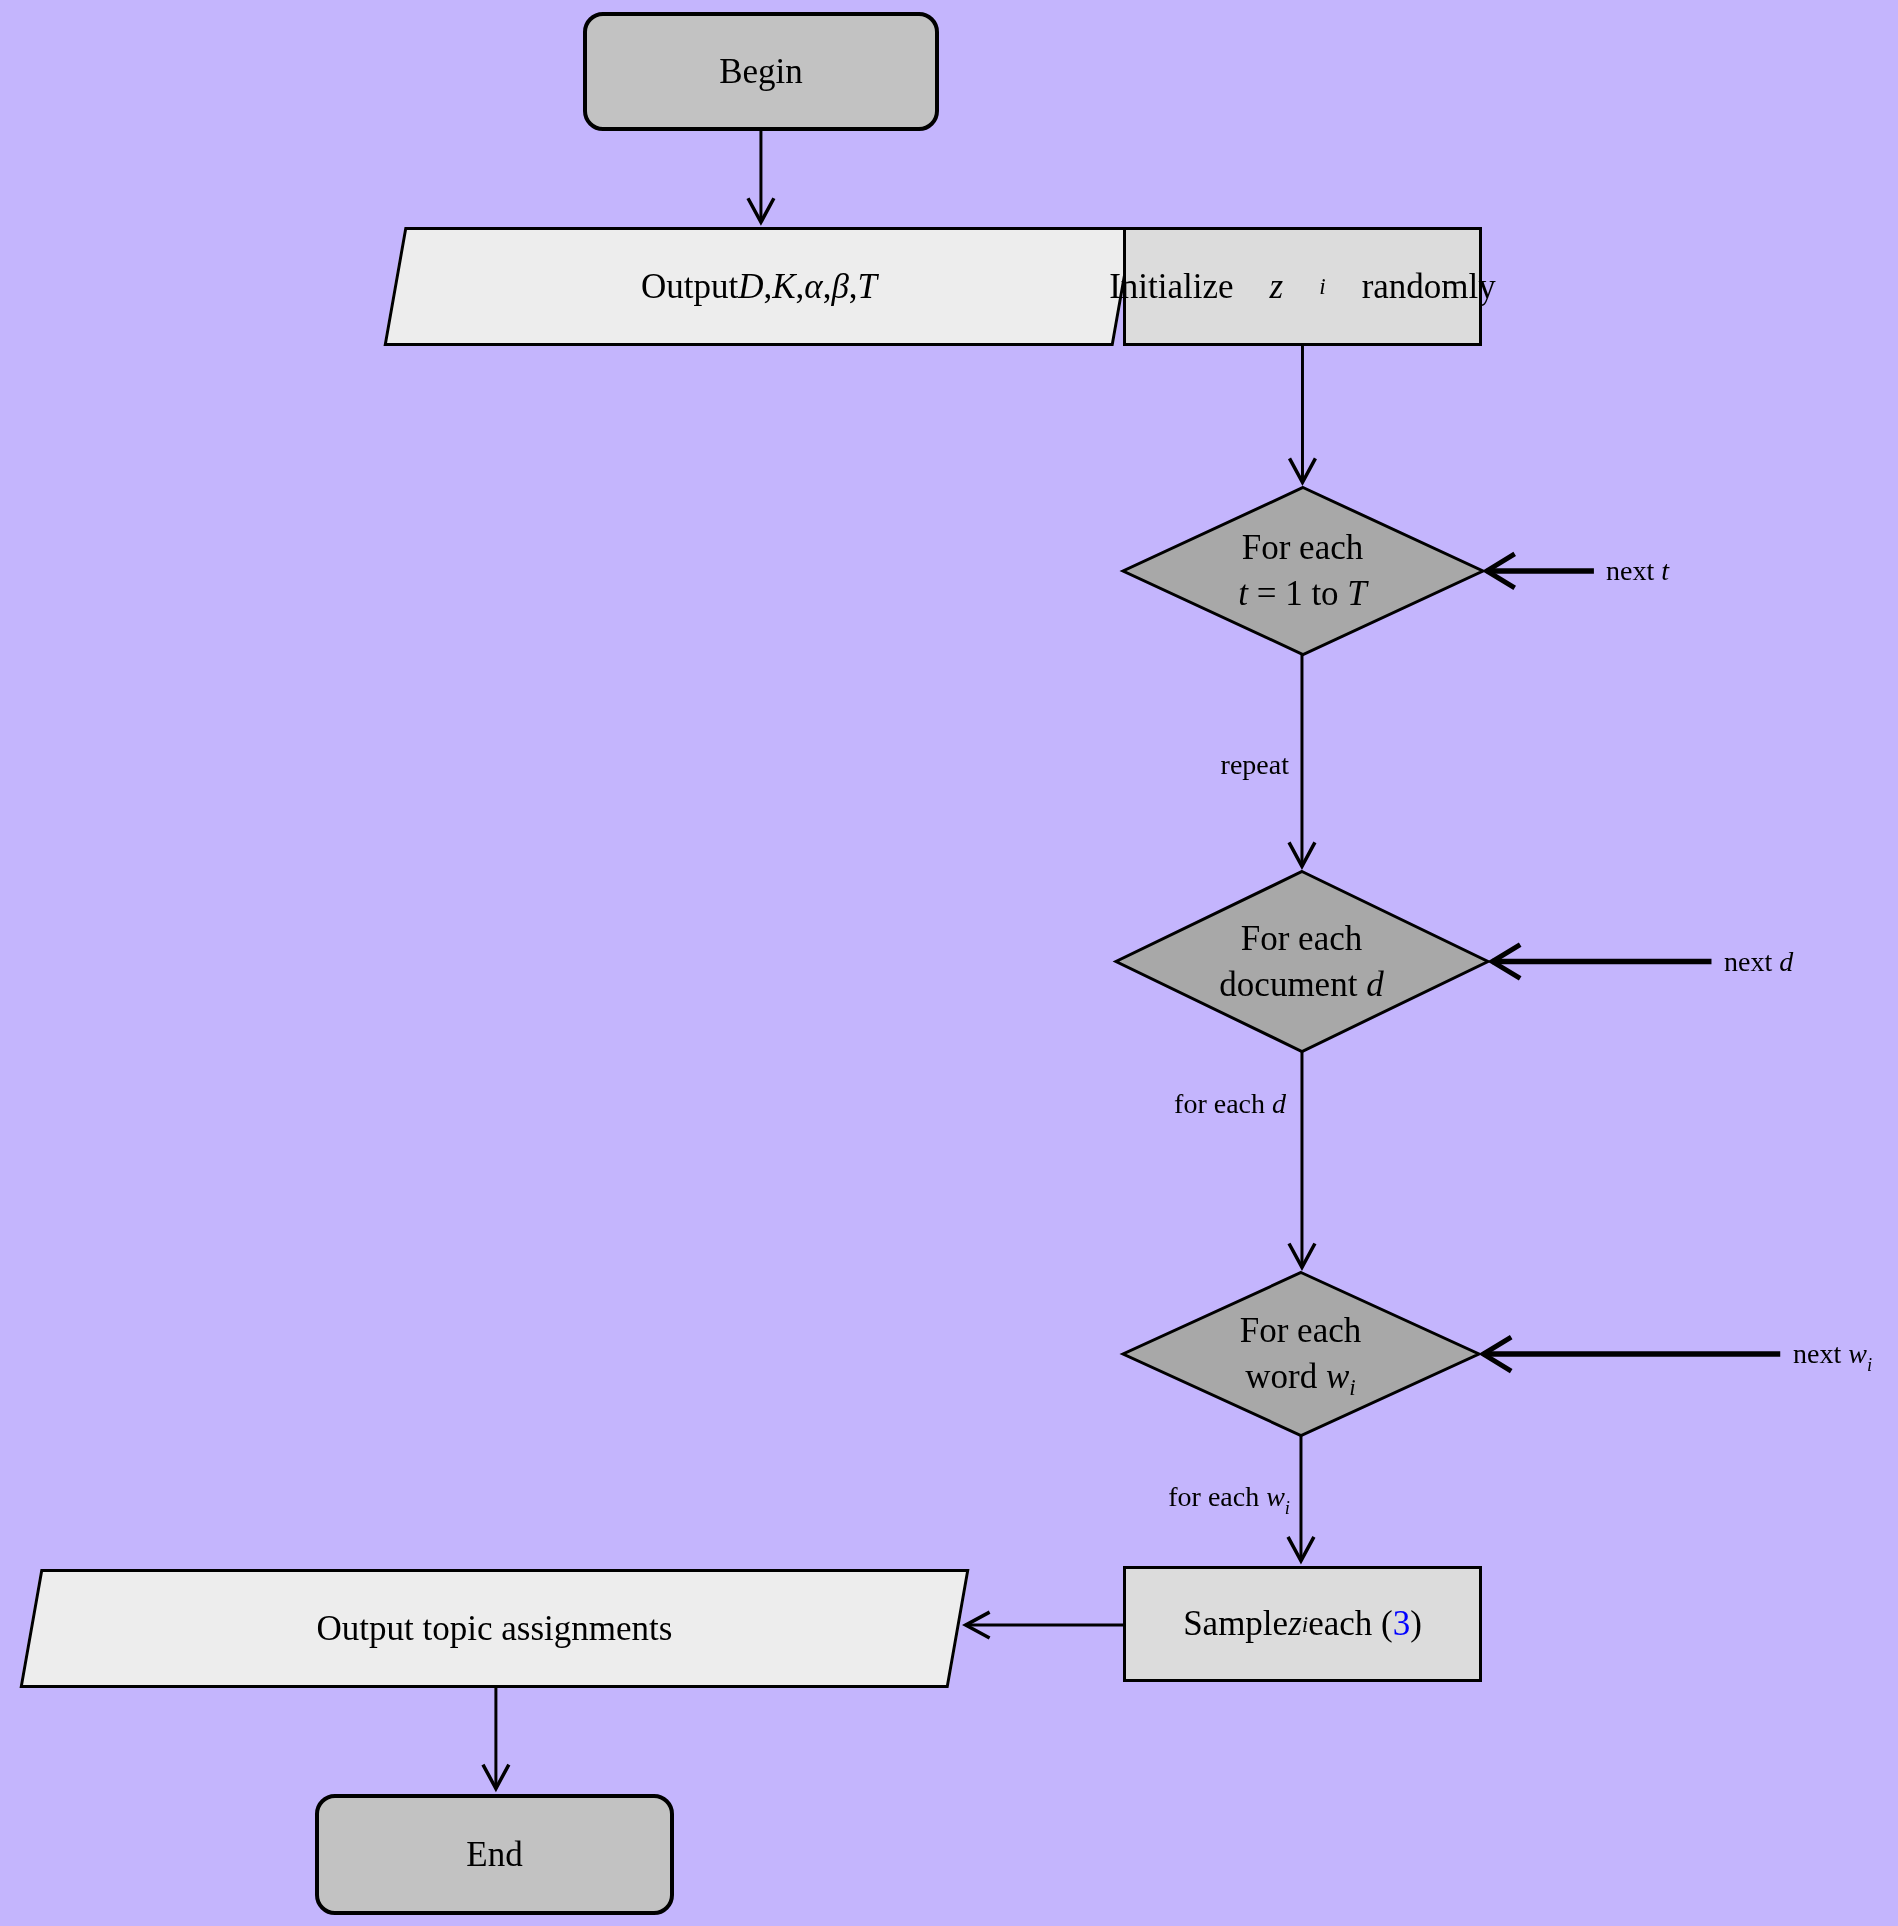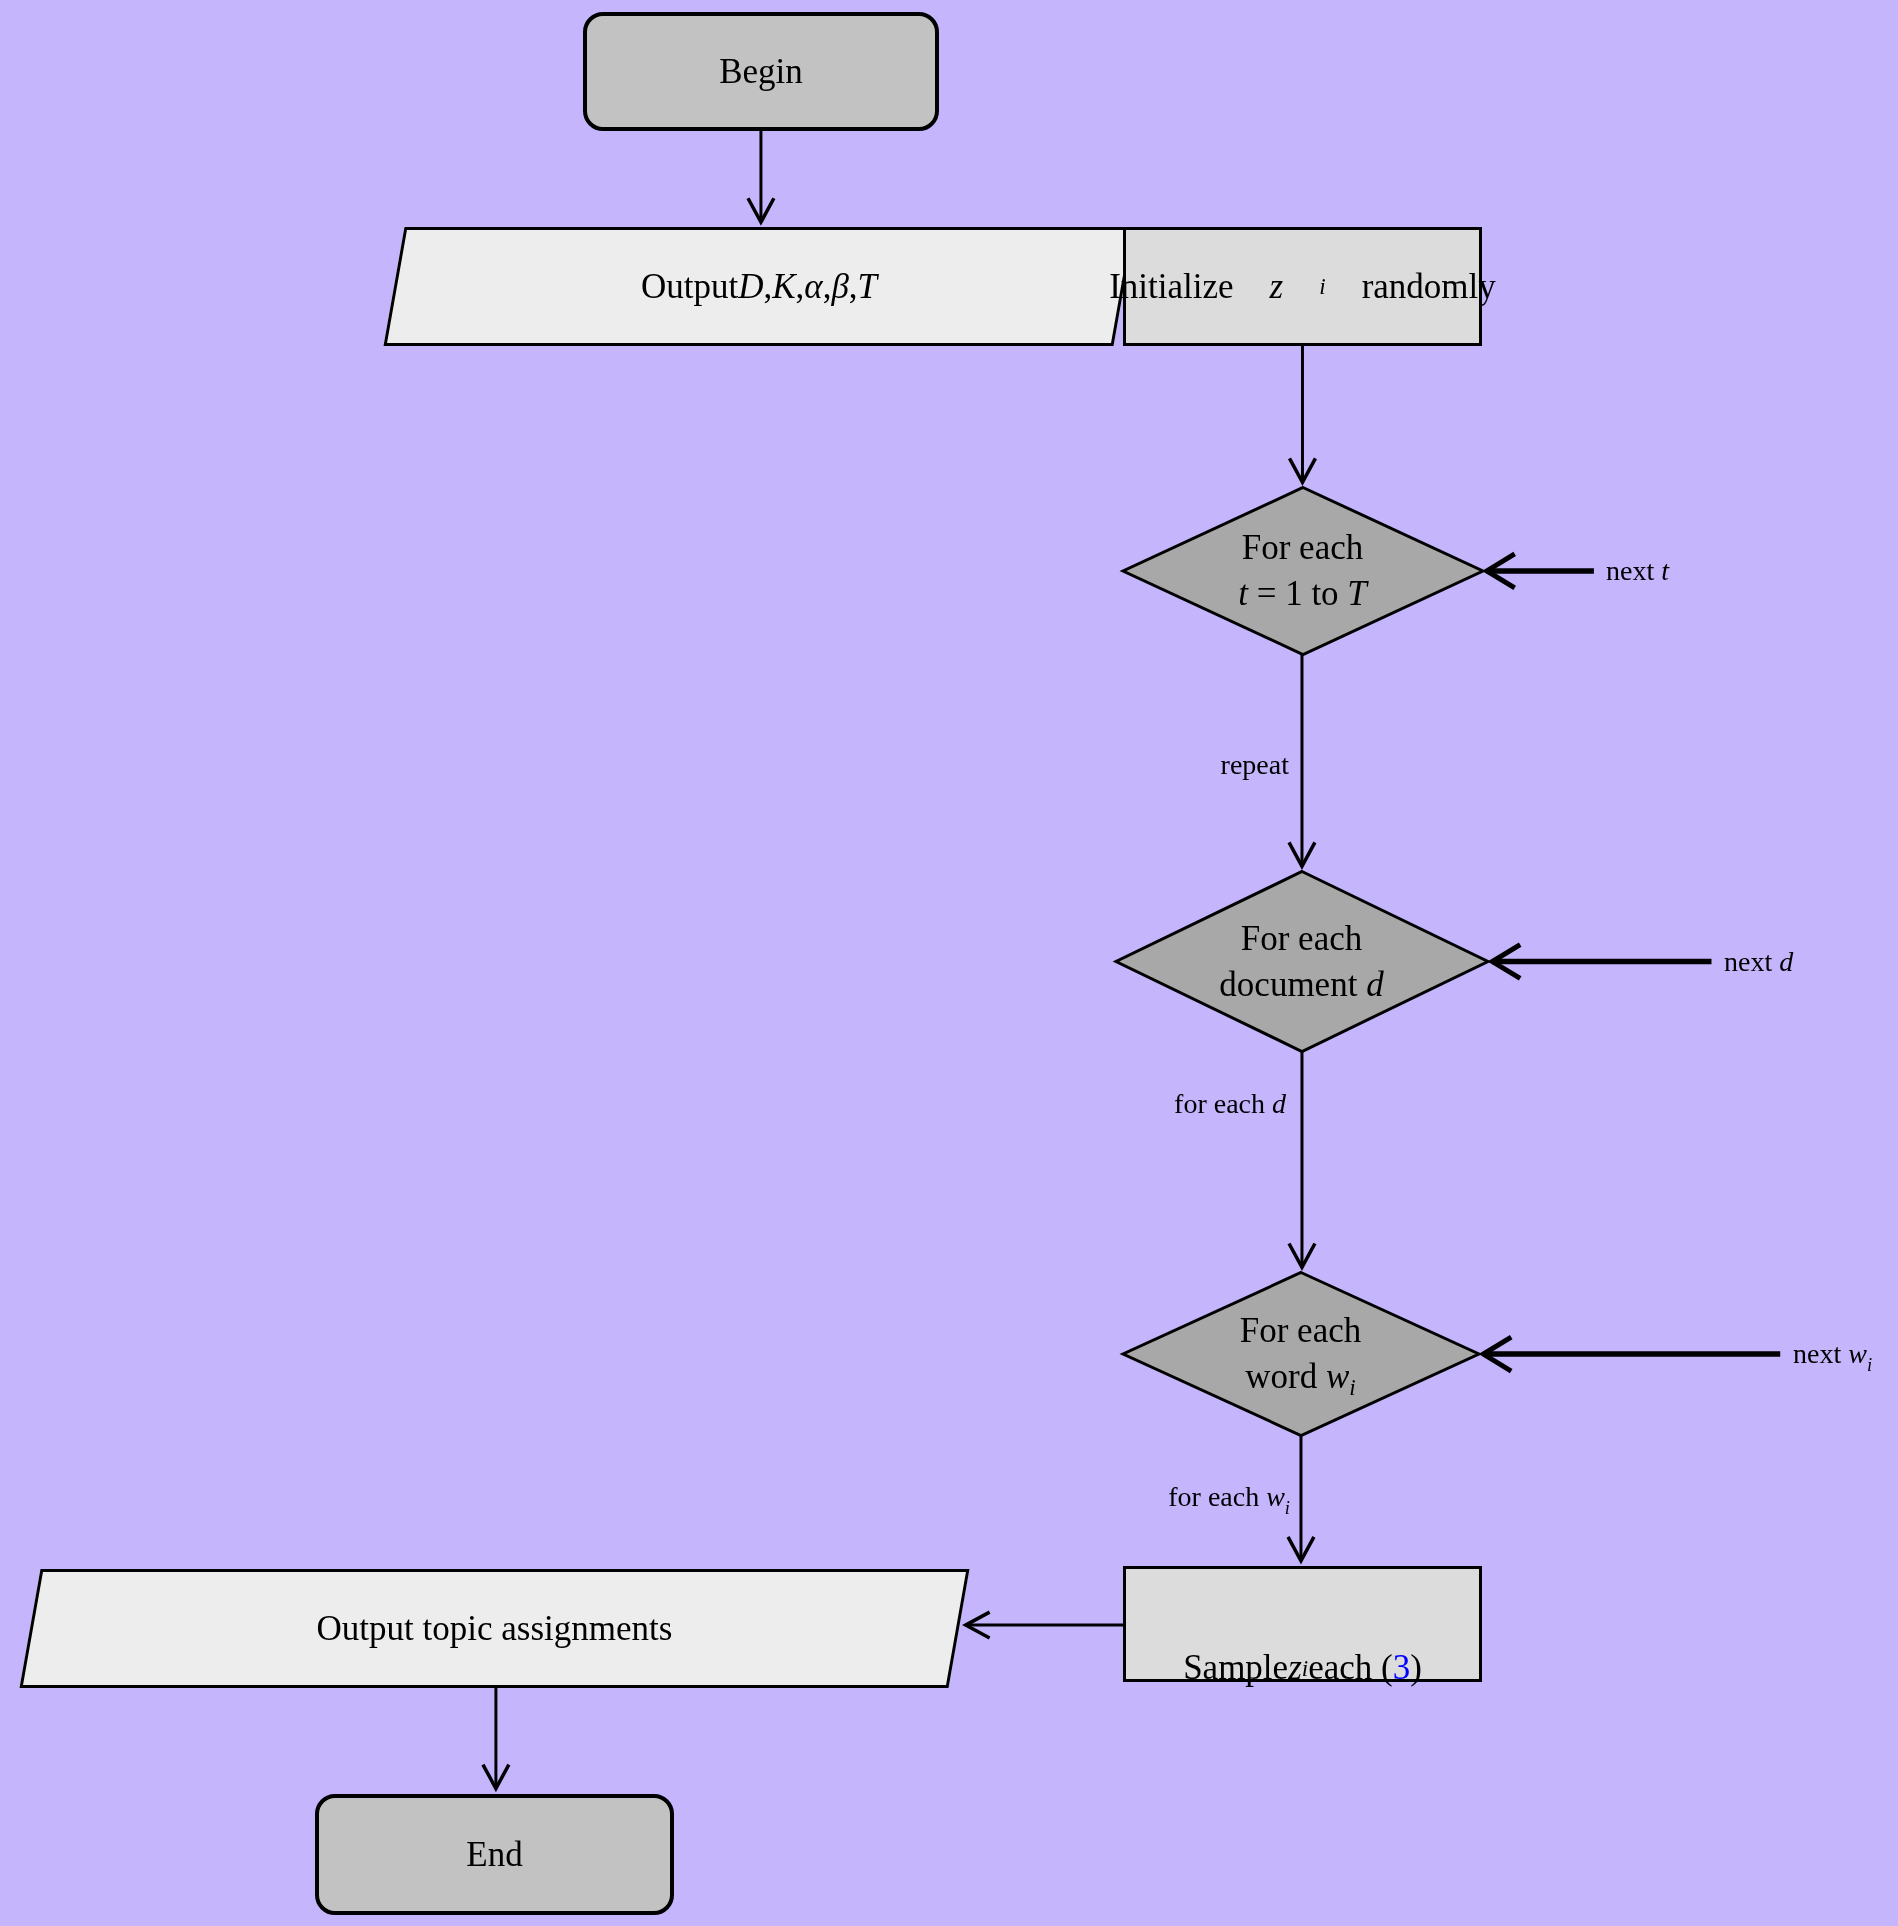--- a/index.html
+++ b/index.html
@@ -100,21 +100,21 @@
   <div class="label two-line" style="left:1122px;top:916px;width:359px;height:92px;">
     <span class="row"><span>For each</span></span>
     <span class="row"><span>document </span><span class="it">d</span></span>
   </div>
 
   <div class="label two-line" style="left:1121px;top:1308px;width:359px;height:92px;">
     <span class="row"><span>For each</span></span>
     <span class="row"><span>word </span><span class="it">w</span><span class="it sb">i</span></span>
   </div>
 
-  <div class="label" style="left:1123px;top:1566px;width:359px;height:116px;margin-top:44px;">
+  <div class="label" style="left:1123px;top:1566px;width:359px;height:116px;">
       <span>Sample </span>
       <span class="it">z</span>
       <span class="it sb">i</span>
       <span> each (</span>
       <span style="color: rgb(0, 0, 255);">3</span>
       <span>)</span>
     </div>
 
   <div class="label" style="left:315px;top:1794px;width:359px;height:121px;">End</div>
 

